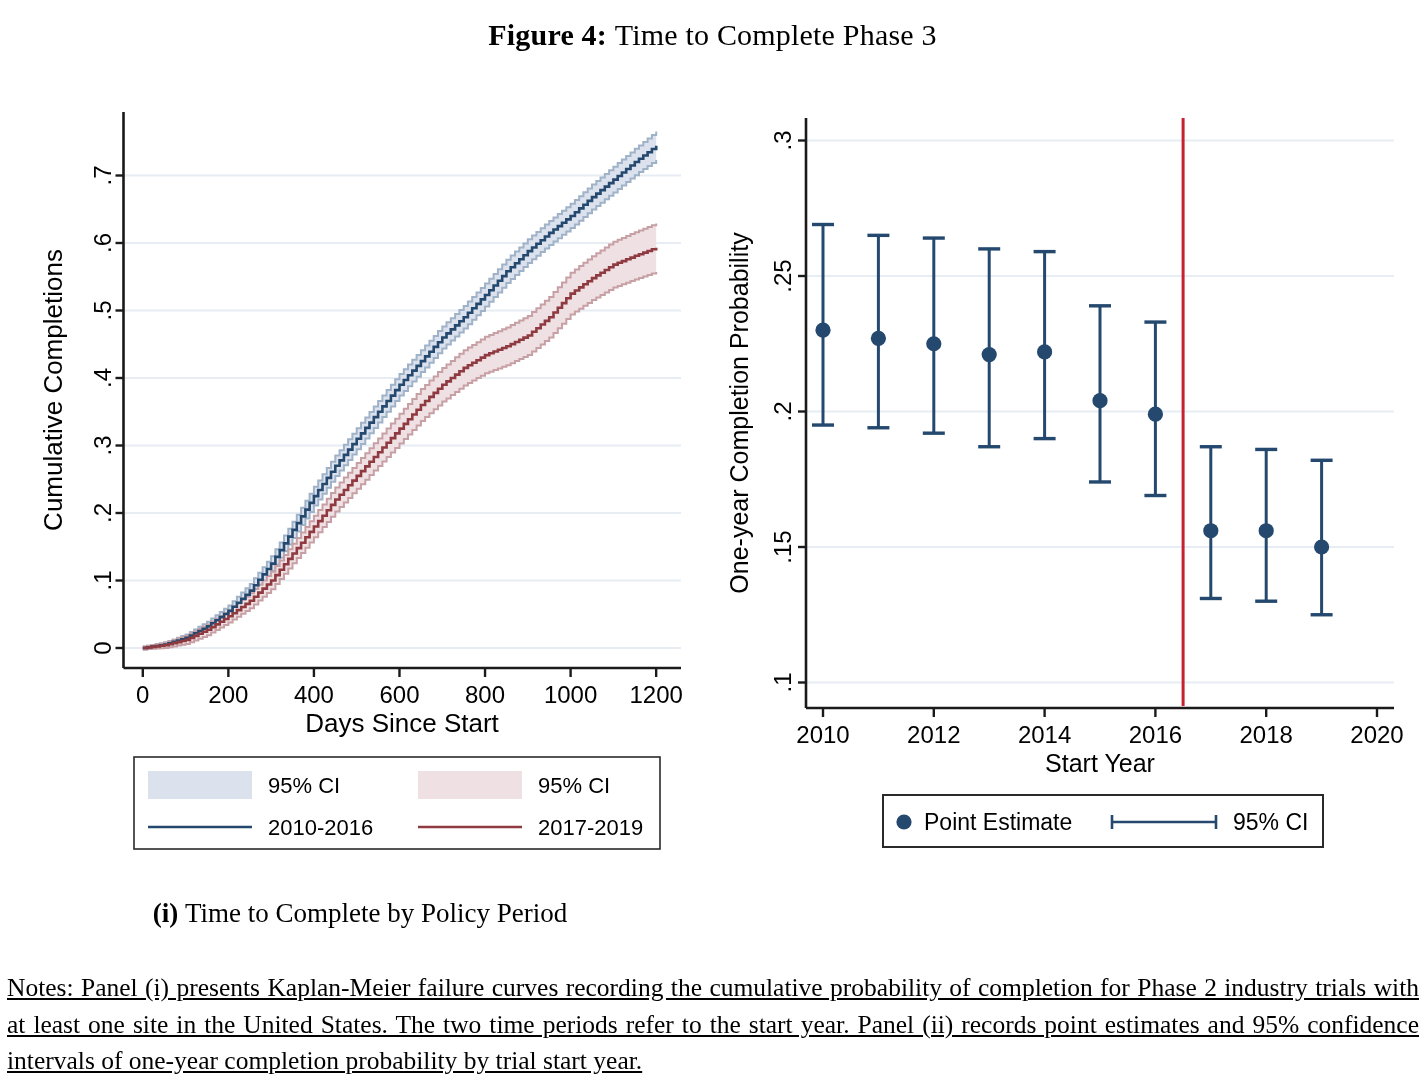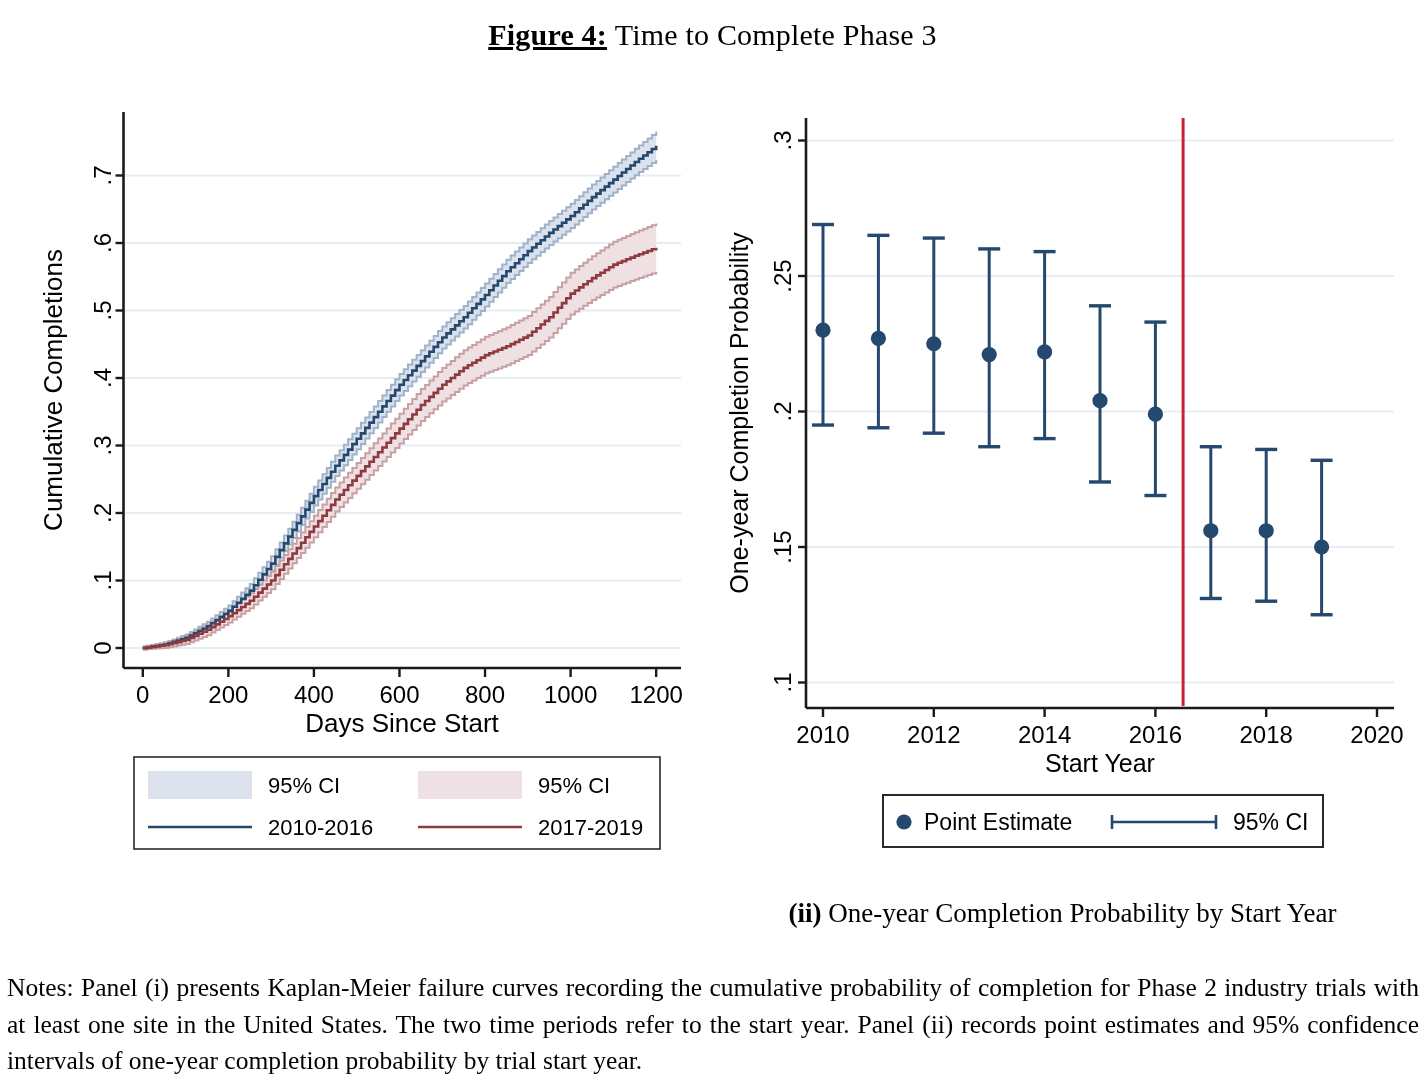--- a/index.html
+++ b/index.html
@@ -1,27 +1,27 @@
 <!DOCTYPE html>
 <html><head>
 <meta charset="utf-8">
 <style>
   html,body{margin:0;padding:0;background:#ffffff;}
   .page{position:relative;width:1425px;height:1084px;background:#fff;overflow:hidden;
         font-family:"Liberation Serif",serif;color:#000;}
   .fig-title{position:absolute;top:18px;left:0;width:1425px;text-align:center;
              font-size:30px;letter-spacing:.2px;}
-  .fig-title .bold{font-weight:bold;text-decoration:underline;}
+  .fig-title .bold{font-weight:bold;}
   svg text{font-family:"Liberation Sans",sans-serif;fill:#000;}
   .caption{position:absolute;top:898px;font-size:27px;text-align:center;}
   .caption .bold{font-weight:bold;}
   #cap-i{left:40px;width:640px;}
   #cap-ii{left:700px;width:725px;}
   .notes{position:absolute;left:7px;top:970px;width:1412px;font-size:25.5px;
-         line-height:1.44;text-align:justify;}
+         line-height:1.44;text-align:justify;text-decoration:underline;}
 </style>
 </head>
 <body>
 
 <div class="page">
 
   <div class="fig-title"><span class="bold">Figure 4:</span>&nbsp;<span>Time to Complete Phase 3</span></div>
 
   <svg id="chart" width="1425" height="945" viewBox="0 0 1425 945" style="position:absolute;left:0;top:0">
     <g id="panel-left">
@@ -197,17 +197,17 @@
           <g>
             <line x1="1112" x2="1216" y1="822" y2="822" stroke="#24486e" stroke-width="2.6"></line>
             <line x1="1112" x2="1112" y1="815" y2="829" stroke="#24486e" stroke-width="2.6"></line>
             <line x1="1216" x2="1216" y1="815" y2="829" stroke="#24486e" stroke-width="2.6"></line>
           </g>
           <text x="1233" y="830" font-size="23">95% CI</text>
         </g>
       </g>
   </svg>
 
-
-  <div class="caption" id="cap-ii"><span class="bold">(ii)</span>&nbsp;<span>One-year Completion Probability by Start Year</span></div>
+  <div class="caption" id="cap-i"><span class="bold">(i)</span>&nbsp;<span>Time to Complete by Policy Period</span></div>
+
 
   <div class="notes">Notes: Panel (i) presents Kaplan-Meier failure curves recording the cumulative probability of completion for Phase 2 industry trials with at least one site in the United States. The two time periods refer to the start year. Panel (ii) records point estimates and 95% confidence intervals of one-year completion probability by trial start year.</div>
 </div>
 
 </body></html>

